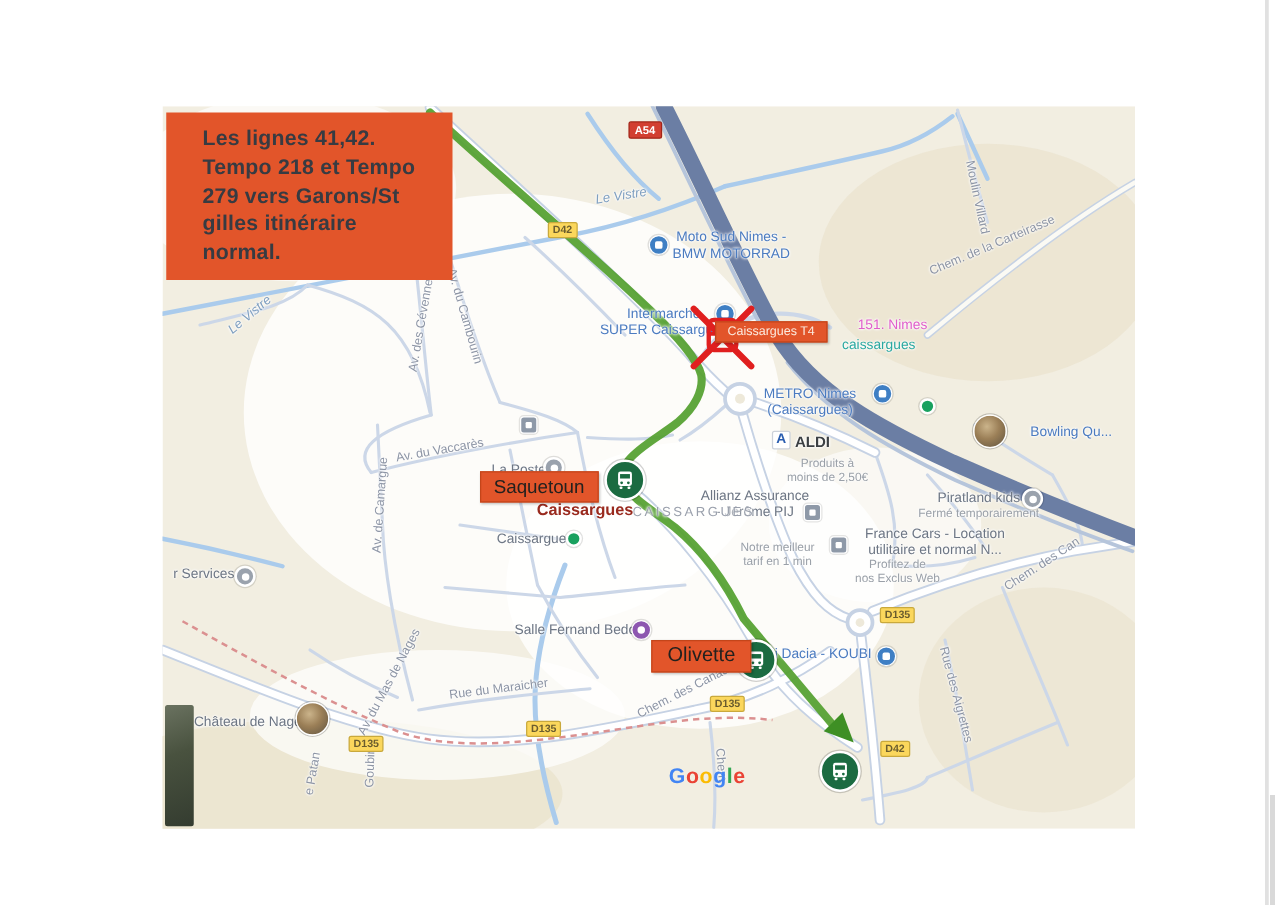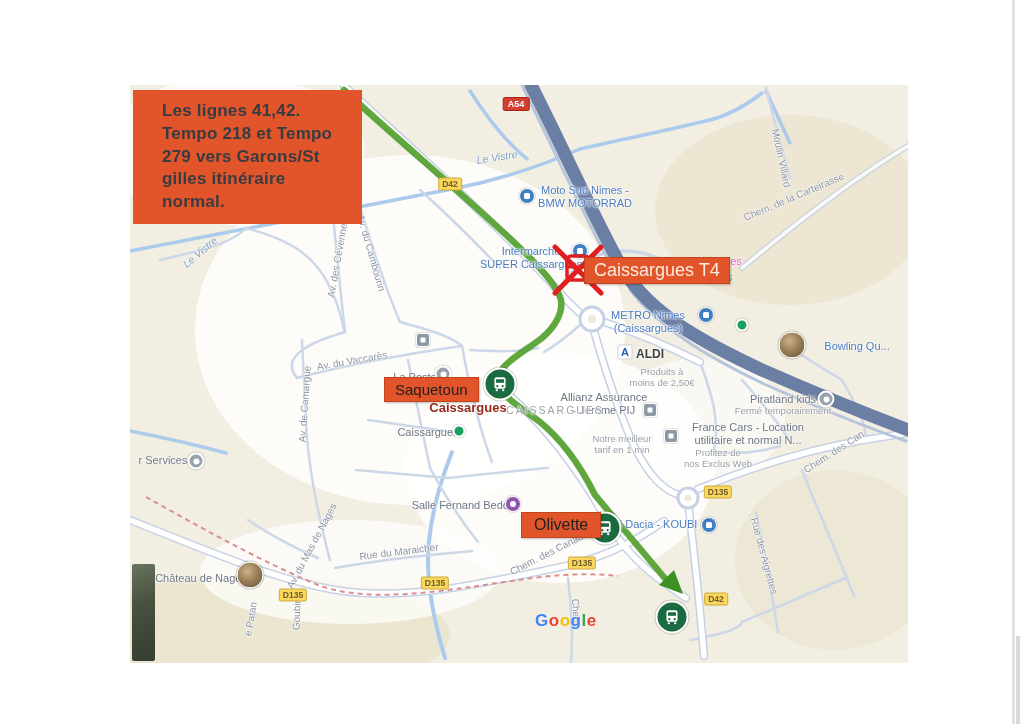--- a/index.html
+++ b/index.html
@@ -53,21 +53,21 @@
        box-shadow:0 0 0 1px rgba(0,0,0,.12);}
   .greypin::after{content:"";position:absolute;left:50%;top:50%;transform:translate(-50%,-50%);
        width:6px;height:6px;background:#fff;border-radius:50%;}
   .aldi{width:15px;height:15px;background:#fff;border:1px solid #cdd2da;color:#2a5db0;font-size:11px;
        font-weight:bold;text-align:center;line-height:13px;border-radius:2px;}
 
   
   .flag{position:absolute;background:#e2552a;border:1px solid #c4451a;color:#23211e;font-size:15px;
         padding:3px 10px;z-index:9;box-shadow:1px 1px 2px rgba(0,0,0,.25);white-space:nowrap;}
   .flag.light{color:#fbeade;}
-  #flag-t4{left:584px;top:257px;font-size:18px;padding:2px 9px;}
+  #flag-t4{left:572px;top:257px;font-size:10px;padding:2px 9px;}
   #flag-saquetoun{left:384px;top:377px;}
   #flag-olivette{left:521px;top:512px;font-size:16px;padding:3px 12px;}
 
   
   .annotation{position:absolute;left:133px;top:90px;width:171px;background:#e2552a;
         padding:10px 29px;z-index:10;color:#373b42;font-size:17px;font-weight:bold;
         line-height:1.34;letter-spacing:.2px;}
 
   
   #closed-stop{position:absolute;left:549px;top:243px;z-index:8;}

